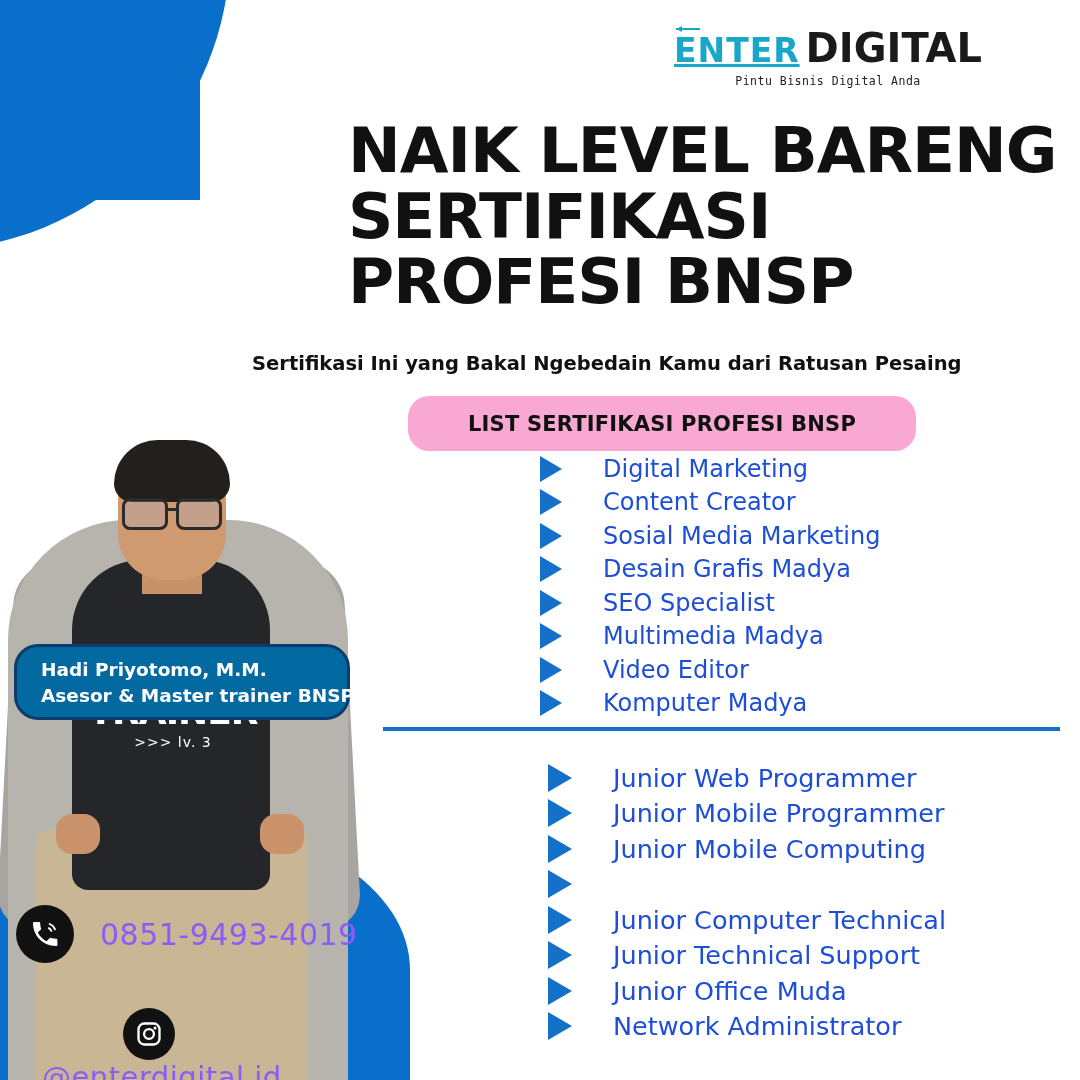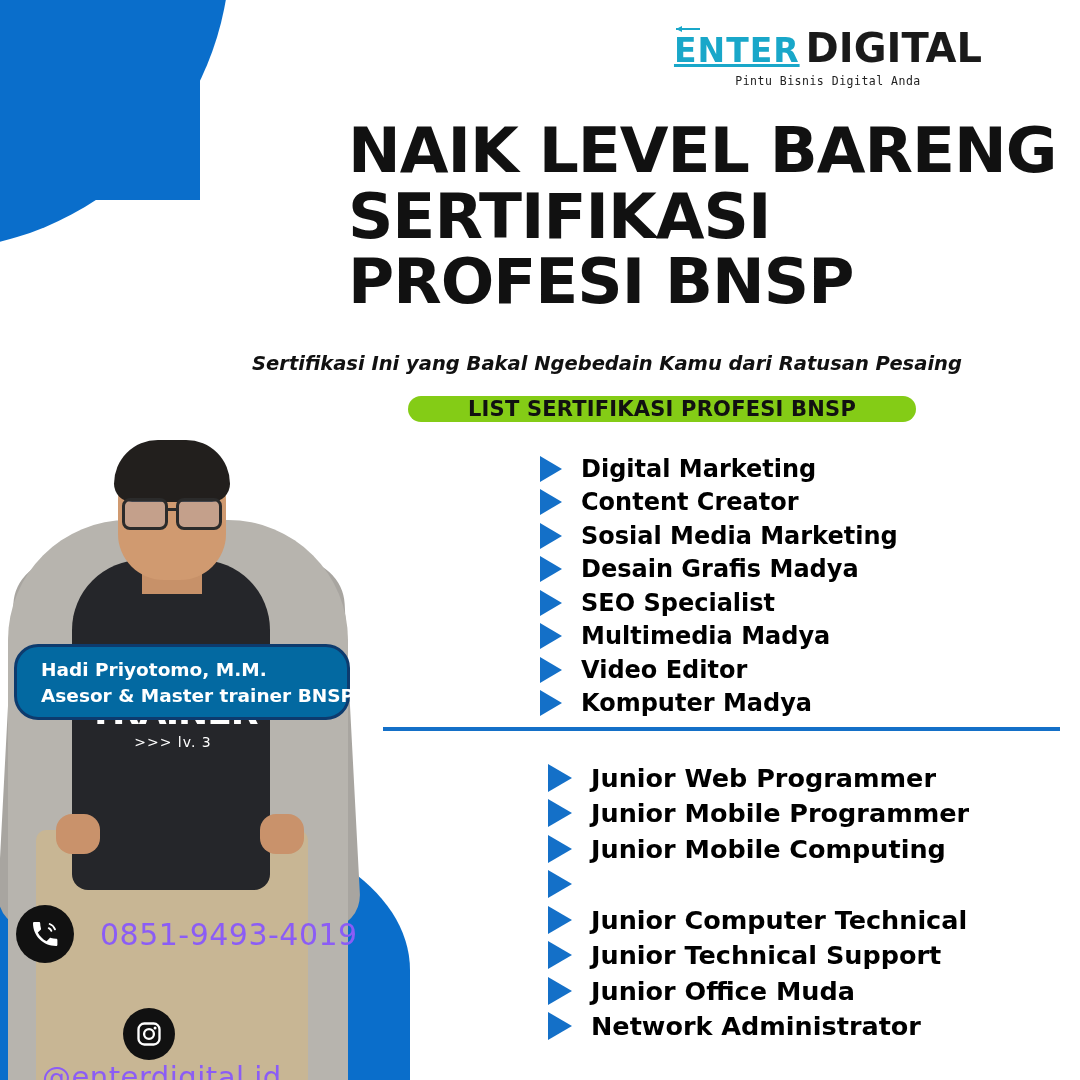--- a/index.html
+++ b/index.html
@@ -114,31 +114,30 @@
   .subhead {
     position: absolute;
     left: 252px;
     top: 352px;
     width: 700px;
     font-family: "DejaVu Sans", sans-serif;
     font-weight: bold;
     font-size: 19.5px;
     color: #111111;
     white-space: nowrap;
-    font-style: italic;
   }
 
   
   .pill {
     position: absolute;
     left: 408px;
     top: 396px;
     width: 508px;
-    height: 26px;
-    background: #84cc16;
+    height: 55px;
+    background: #f9a8d4;
     border-radius: 21px;
     display: flex;
     align-items: center;
     justify-content: center;
   }
   .pill-text {
     font-family: "DejaVu Sans", sans-serif;
     font-weight: bold;
     font-size: 21px;
     color: #111111;
@@ -168,24 +167,25 @@
     margin-right: 19px;
     flex: none;
   }
   .list-b .tri {
     border-top-width: 14px;
     border-bottom-width: 14px;
     border-left-width: 24px;
   }
   .list-label {
     font-family: "DejaVu Sans", sans-serif;
-    font-weight: bold;
+    font-weight: normal;
     font-size: 24px;
-    color: #000000;
+    color: #1d4ed8;
     white-space: nowrap;
+    margin-left: 22px;
   }
   .list-b .list-label { font-size: 25.5px; }
 
   .divider {
     position: absolute;
     left: 383px;
     top: 727px;
     width: 677px;
     height: 4px;
     background: #1470c8;

